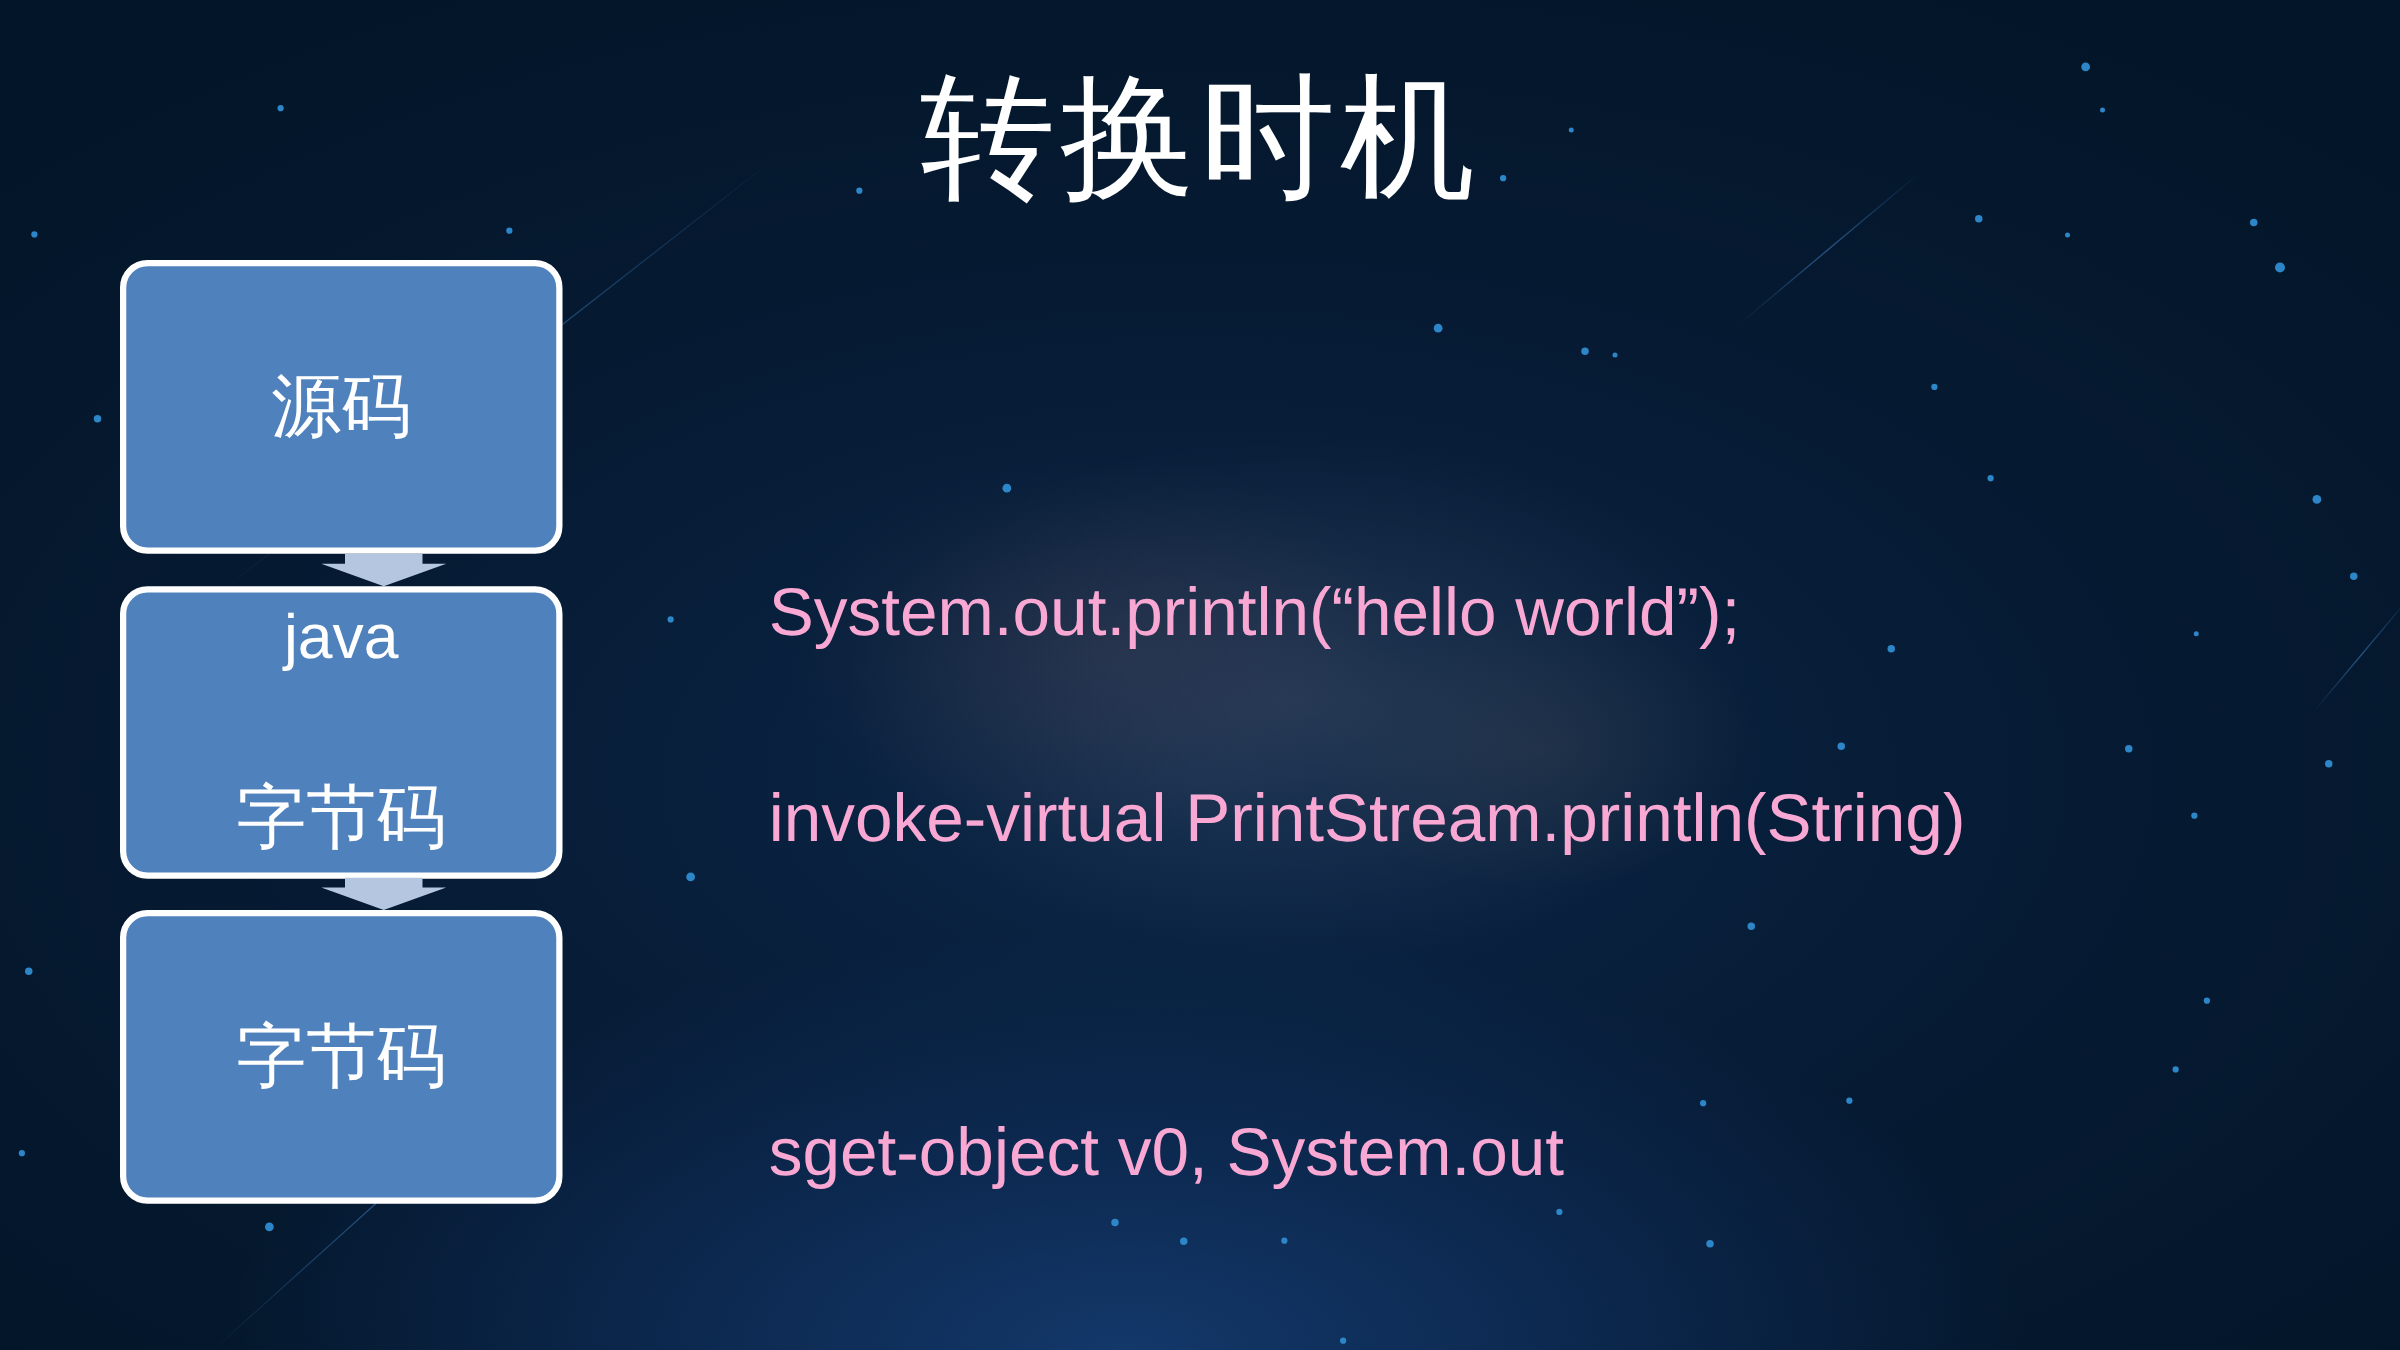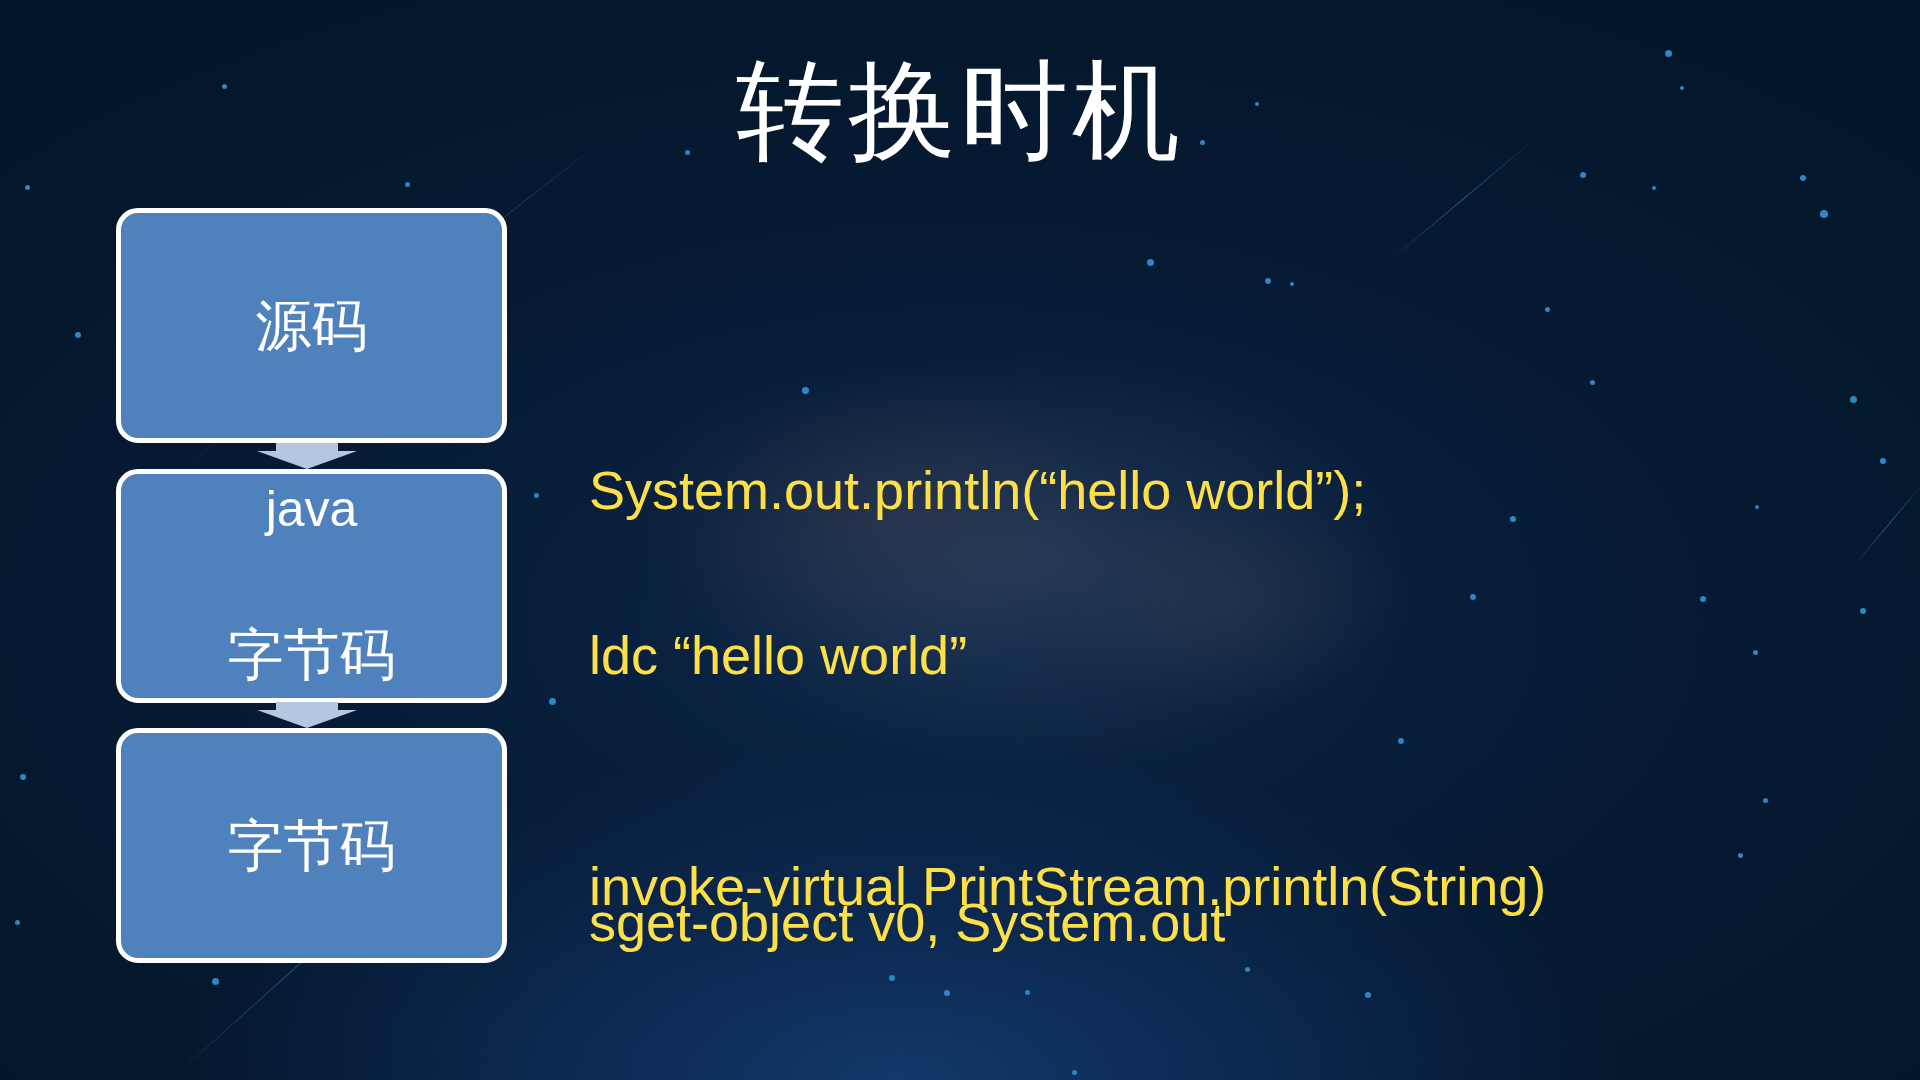--- a/index.html
+++ b/index.html
@@ -15,34 +15,33 @@
     font-family: "Liberation Sans", sans-serif;
   }
   .streak { position: absolute; height: 1px; transform-origin: left center; background: linear-gradient(90deg, rgba(60,130,200,0), rgba(70,140,210,0.55), rgba(60,130,200,0)); }
   .star { position: absolute; border-radius: 50%; background: #2c86c8; }
   .title {
     position: absolute; left: 0; width: 1920px; top: 46px; text-align: center;
     font-family: "DejaVu Serif", "Liberation Serif", serif;
     font-size: 108px; color: #ffffff; letter-spacing: 4px; line-height: 1.2;
   }
   .box {
-    position: absolute; left: 96px; width: 391px; box-sizing: border-box;
+    position: absolute; left: 96px; width: 354px; box-sizing: border-box;
     border: 5px solid #ffffff; border-radius: 22px; background: #4f81bd;
     display: flex; flex-direction: column; align-items: center; justify-content: center;
     color: #ffffff;
-    margin-left: 20px;
   }
   .box .latin { font-family: "Liberation Sans", sans-serif; font-size: 50px; line-height: 70px; }
   .box .cjk { font-family: "DejaVu Serif", "Liberation Serif", serif; font-size: 56px; line-height: 86px; }
   .box1 { top: 208px; height: 235px; }
   .box2 { top: 469px; height: 234px; justify-content: space-between; }
   .box3 { top: 728px; height: 235px; }
   .arrow { position: absolute; left: 257px; width: 100px; height: 26px; }
   .code {
-    position: absolute; left: 589px; color: #fde047;
+    position: absolute; left: 615px; color: #f9a8d4;
     font-family: "Liberation Sans", sans-serif; font-size: 54px; line-height: 77px;
     white-space: pre;
   }
   .code div { height: 77px; }
 </style>
 </head>
 <body>
 
 <div>
   <div class="streak" style="left:180px;top:470px;width:560px;transform:rotate(-38deg);"></div>
@@ -116,21 +115,20 @@
 
 <div class="box box3">
   <span class="cjk">字节码</span>
 </div>
 
 <div class="code" style="top:298px;">
   <div>System.out.println(“hello world”);</div>
 </div>
 
 <div class="code" style="top:463px;">
-  <div>ldc “hello world”</div>
   <div>invoke-virtual PrintStream.println(String)</div>
 </div>
 
 <div class="code" style="top:730px;">
   <div>sget-object v0, System.out</div>
   
   
 </div>
 
 </body></html>

